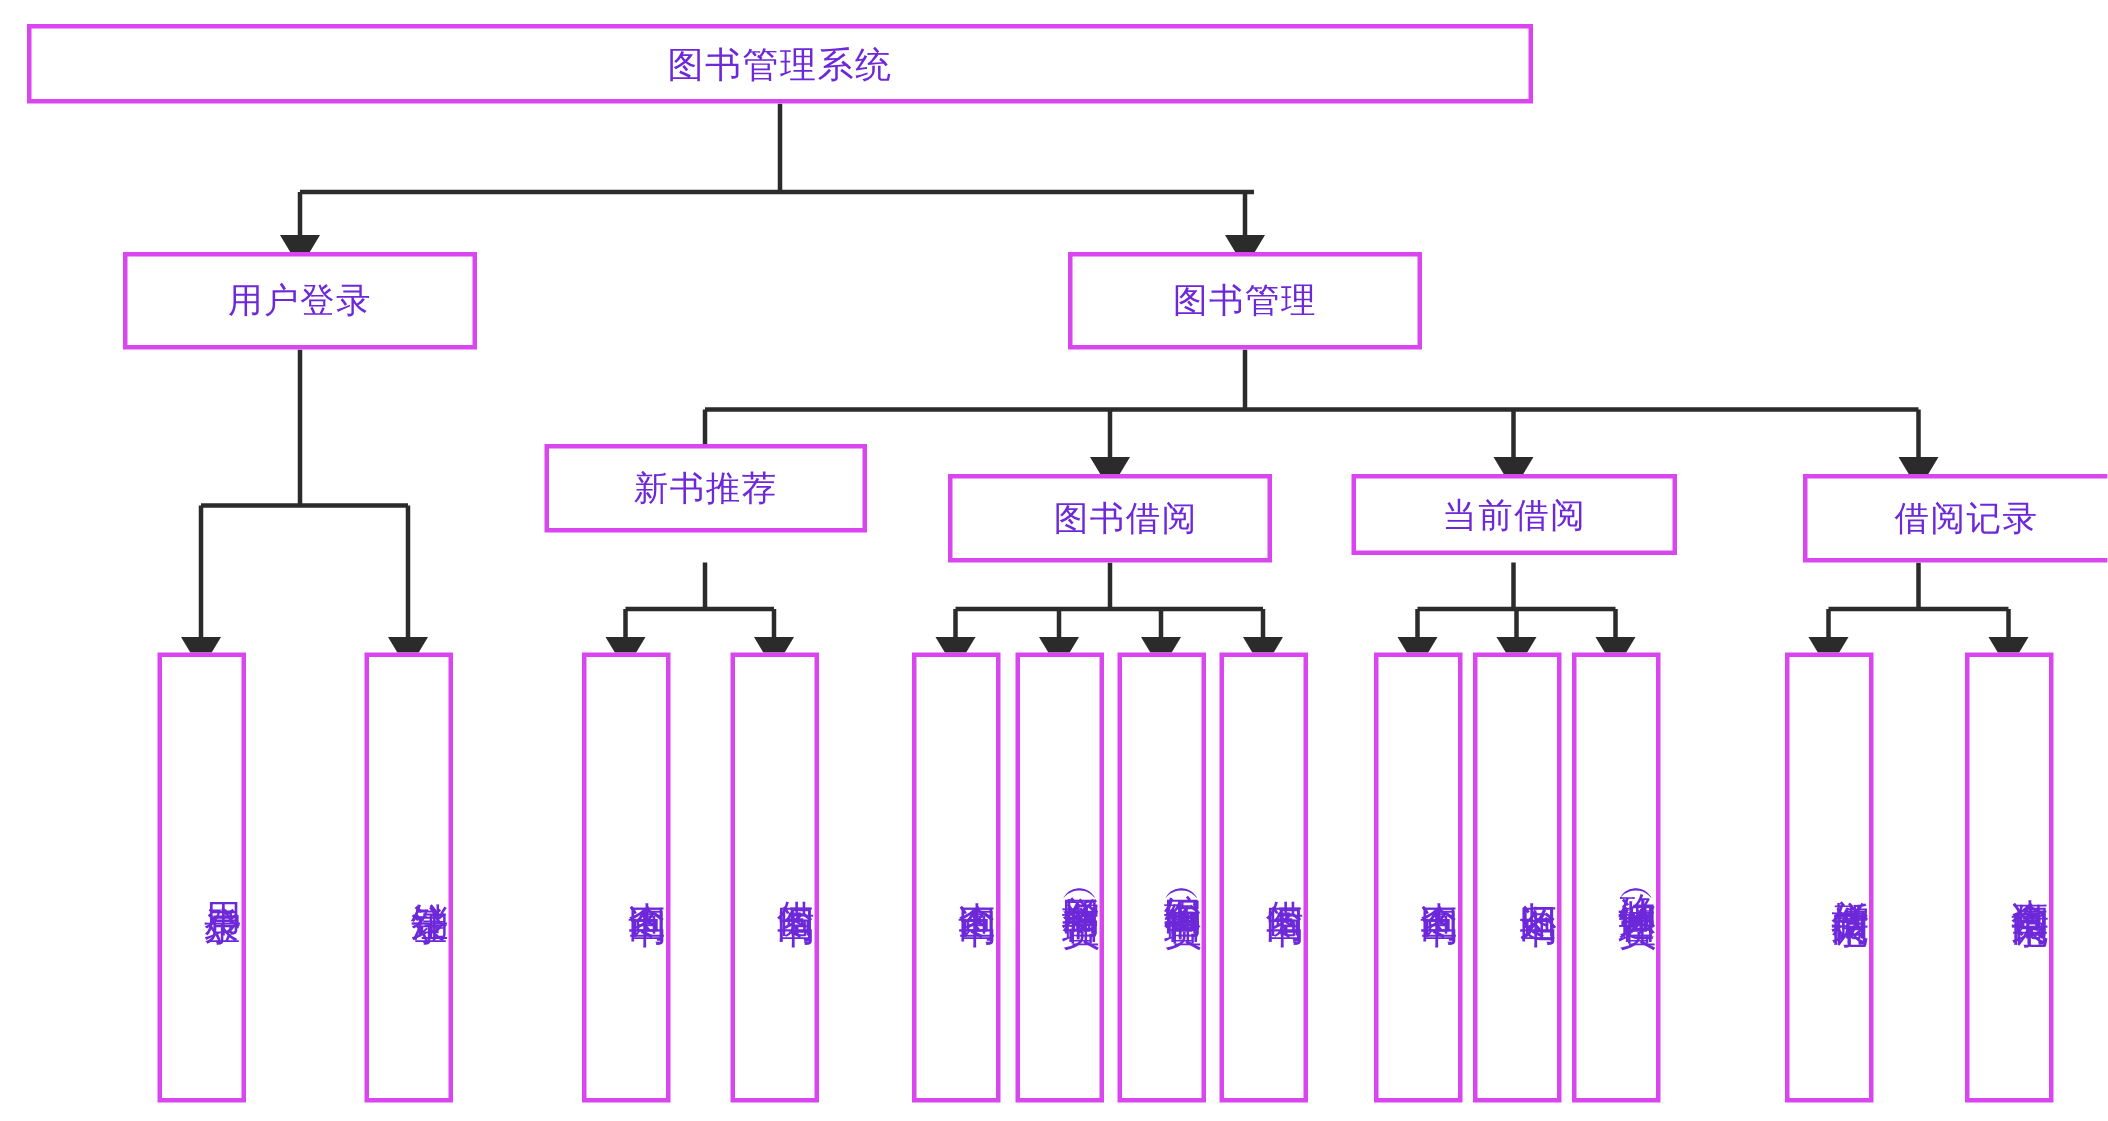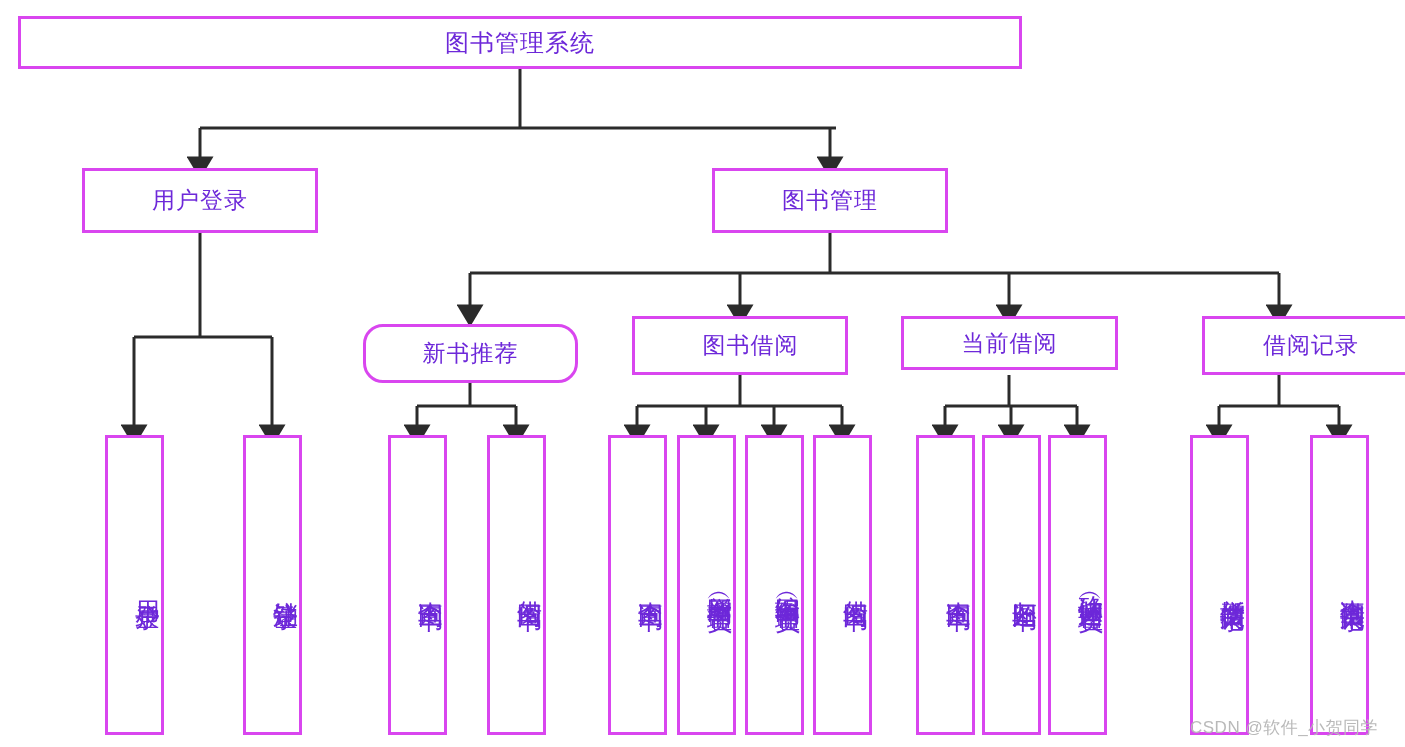--- a/index.html
+++ b/index.html
@@ -114,36 +114,35 @@
     </g>
   </svg>
 
   <div class="node node-h node-root" id="node-root" style="left: 18px; top: 16px; width: 1004px; height: 53px;">图书管理系统</div>
 
   <div id="l2-container">
       <div class="node node-h" style="left: 82px; top: 168px; width: 236px; height: 65px;">用户登录</div>
       <div class="node node-h" style="left: 712px; top: 168px; width: 236px; height: 65px;">图书管理</div>
     </div>
   <div id="l3-container">
-      <div class="node node-h" style="left: 363px; top: 324px; width: 215px; height: 59px; border-radius: 20px;">新书推荐</div>
+      <div class="node node-h" style="left: 363px; top: 296px; width: 215px; height: 59px;">新书推荐</div>
       <div class="node node-h" style="left: 632px; top: 316px; width: 216px; height: 59px; padding-left: 21px;">图书借阅</div>
       <div class="node node-h" style="left: 901px; top: 316px; width: 217px; height: 54px;">当前借阅</div>
       <div class="node node-h" style="left: 1202px; top: 316px; width: 218px; height: 59px;">借阅记录</div>
     </div>
   <div id="leaf-container">
       <div class="node node-v" style="left: 105px; top: 435px; width: 59px; height: 300px;">用户登录</div>
       <div class="node node-v" style="left: 243px; top: 435px; width: 59px; height: 300px;">注销登录</div>
       <div class="node node-v" style="left: 388px; top: 435px; width: 59px; height: 300px;">查询图书</div>
       <div class="node node-v" style="left: 487px; top: 435px; width: 59px; height: 300px;">借阅图书</div>
       <div class="node node-v" style="left: 608px; top: 435px; width: 59px; height: 300px;">查询图书</div>
       <div class="node node-v" style="left: 677px; top: 435px; width: 59px; height: 300px;">新增图书（管理员）</div>
       <div class="node node-v" style="left: 745px; top: 435px; width: 59px; height: 300px;">编辑图书（管理员）</div>
       <div class="node node-v" style="left: 813px; top: 435px; width: 59px; height: 300px;">借阅图书</div>
       <div class="node node-v" style="left: 916px; top: 435px; width: 59px; height: 300px;">查询图书</div>
       <div class="node node-v" style="left: 982px; top: 435px; width: 59px; height: 300px;">归还图书</div>
       <div class="node node-v" style="left: 1048px; top: 435px; width: 59px; height: 300px;">确认归还（管理员）</div>
       <div class="node node-v" style="left: 1190px; top: 435px; width: 59px; height: 300px;">新增借阅记录</div>
       <div class="node node-v" style="left: 1310px; top: 435px; width: 59px; height: 300px;">查询借阅记录</div>
     </div>
 
-  <div class="watermark" id="watermark" style="left: 1190px; top: 716px;">CSDN @软件_小贺同学</div>
 
 </div>
 
 </body></html>

